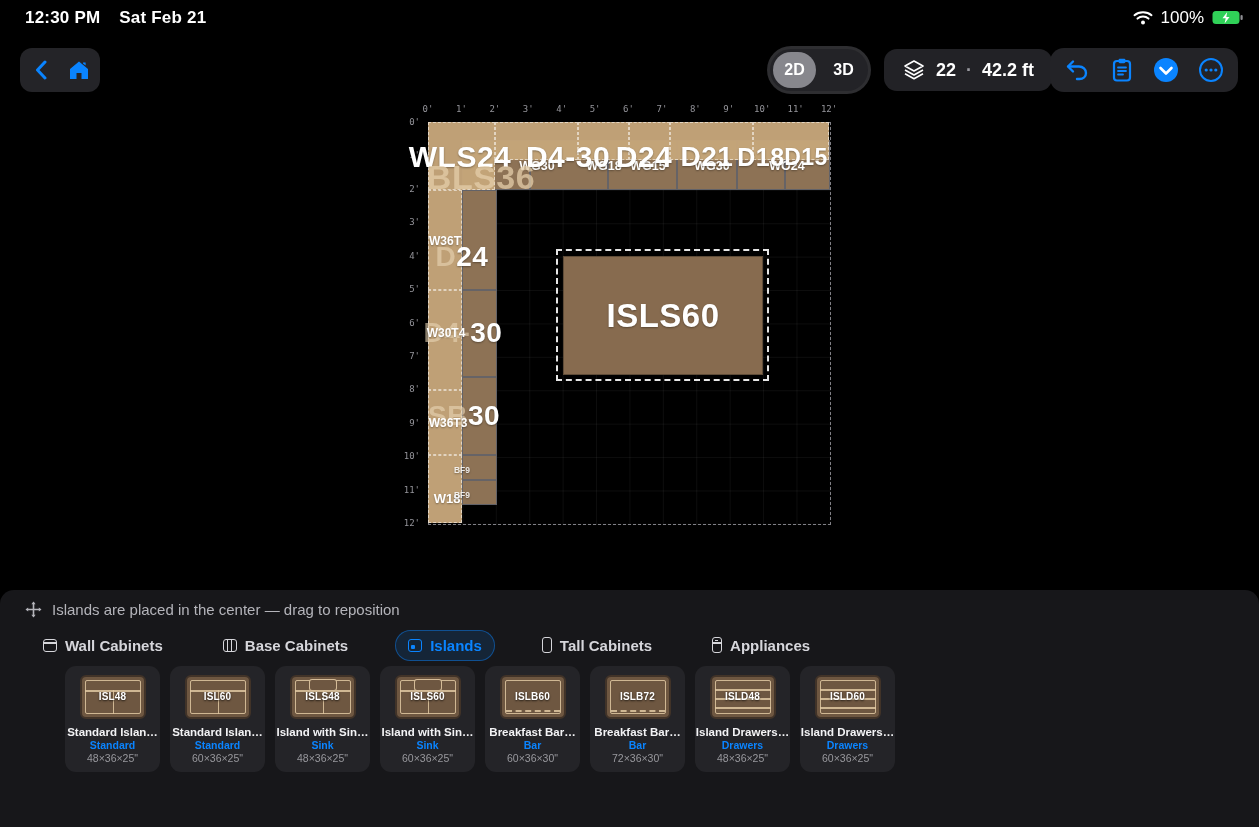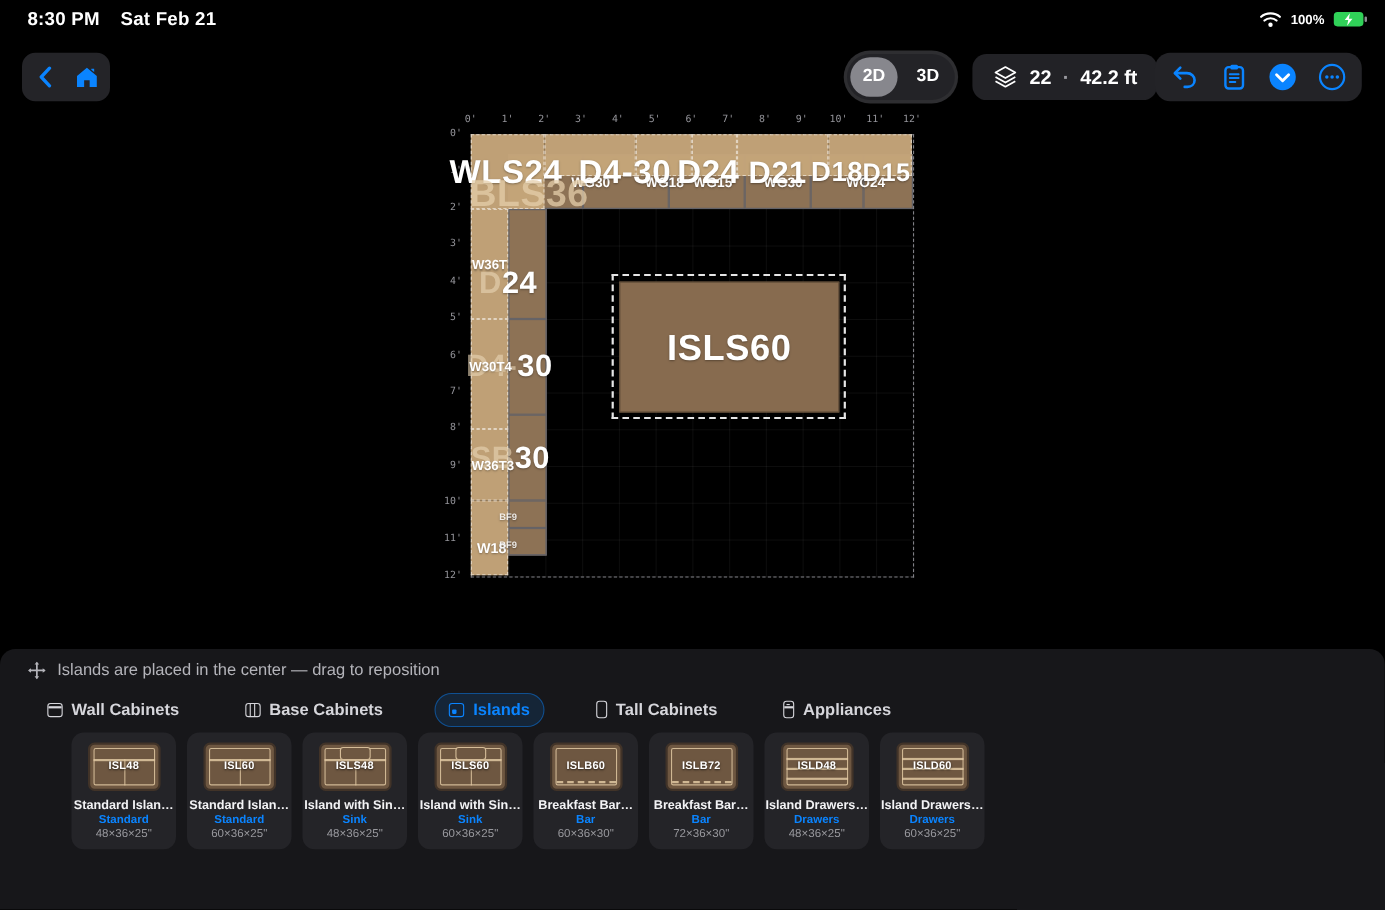--- a/index.html
+++ b/index.html
@@ -4,21 +4,21 @@
 <style>
   html,body{margin:0;padding:0;background:#000;}
   .screen{position:relative;width:1259px;height:827px;background:#000;overflow:hidden;
           font-family:"Liberation Sans",sans-serif;color:#fff;}
 
   
   .statusbar{position:absolute;top:0;left:0;right:0;height:36px;}
   .sb-left{position:absolute;left:25px;top:8px;font-size:17px;font-weight:700;letter-spacing:.2px;}
   .sb-left .date{margin-left:14px;}
   .sb-right{position:absolute;right:16px;top:7px;display:flex;align-items:center;gap:7px;}
-  .sb-right .pct{font-size:12px;font-weight:700;}
+  .sb-right .pct{font-size:17px;font-weight:400;}
 
   
   .pill{position:absolute;background:#242428;border-radius:14px;display:flex;align-items:center;}
   .nav-pill{left:20px;top:48px;width:80px;height:44px;justify-content:space-evenly;border-radius:12px;}
   .seg-wrap{left:770px;top:49px;width:98px;height:42px;background:#232327;border-radius:21px;
             box-shadow:0 0 0 3px #2e2e31;justify-content:flex-start;padding:0;}
   .seg{flex:1;height:36px;margin:3px;display:flex;align-items:center;justify-content:center;
        font-size:16px;font-weight:700;border-radius:18px;color:#fff;}
   .seg.active{background:#87878d;}
   .count-pill{left:884px;top:49px;height:42px;padding:0 18px;gap:10px;border-radius:13px;background:#222226;}
@@ -104,21 +104,21 @@
   .card .subtitle{text-align:center;font-size:10.5px;font-weight:600;color:#0a84ff;margin-top:1px;}
   .card .dims{text-align:center;font-size:10.5px;color:#98989d;margin-top:1px;}
 </style>
 </head>
 <body>
 
 <div class="screen">
 
   <div class="statusbar">
     <div class="sb-left">
-      <span>8:30 PM</span>
+      <span>12:30 PM</span>
       <span class="date">Sat Feb 21</span>
     </div>
     <div class="sb-right">
       <span class="icon-btn" style="width:22px;height:22px">
         <svg width="20" height="16" viewBox="0 0 20 16">
           <path d="M1.5 5.2 C6 1.2 14 1.2 18.5 5.2" fill="none" stroke="#fff" stroke-width="2" stroke-linecap="round"></path>
           <path d="M4.5 8.6 C7.6 5.9 12.4 5.9 15.5 8.6" fill="none" stroke="#fff" stroke-width="2" stroke-linecap="round"></path>
           <circle cx="10" cy="12.5" r="2" fill="#fff"></circle>
         </svg>
       </span>

